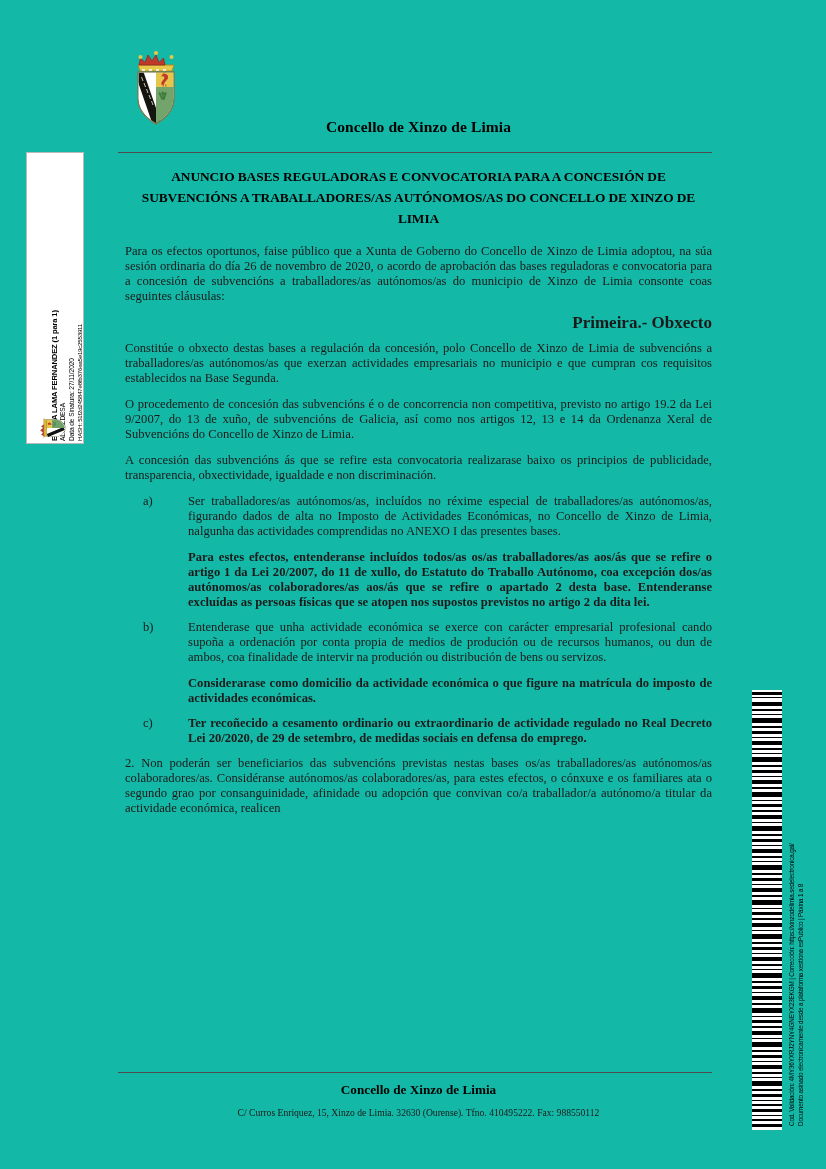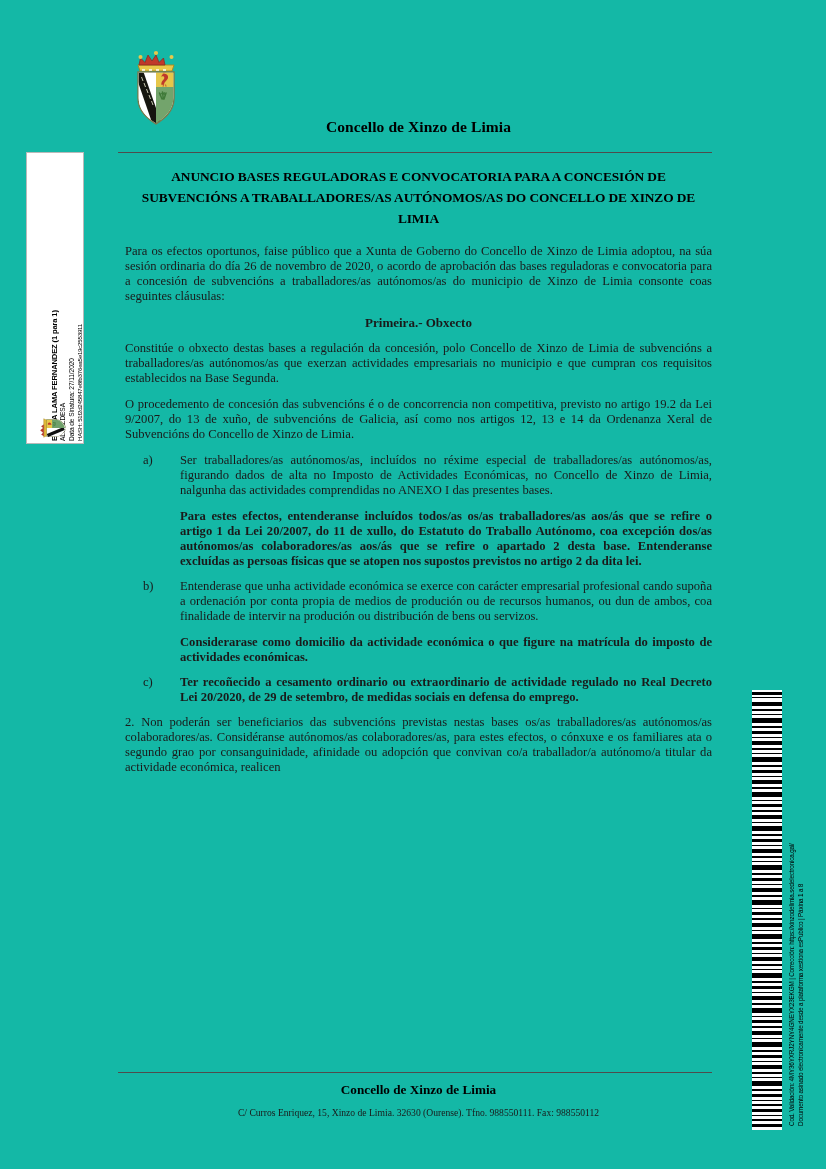--- a/index.html
+++ b/index.html
@@ -177,44 +177,44 @@
   p.para {
     margin: 0 0 11px 0;
     text-align: justify;
     text-justify: inter-word;
     hyphens: none;
   }
   p.para.tight { margin-bottom: 10px; }
 
   h3.heading {
     margin: 0 0 11px 0;
-    font-size: 13px;
+    font-size: 17px;
     font-weight: bold;
-    text-align: center;
+    text-align: right;
   }
 
   ol.alpha {
     list-style: none;
     margin: 0;
     padding: 0;
   }
   ol.alpha > li {
     position: relative;
     padding-left: 47px;
     margin: 0 0 10px 0;
   }
   ol.alpha > li .marker {
     position: absolute;
     left: 18px;
     top: 0;
     width: 26px;
     font-size: 12.6px;
   }
   ol.alpha > li p {
-    margin: 0 0 11px 8px;
+    margin: 0 0 11px 16px;
     text-align: justify;
   }
   ol.alpha > li p:last-child { margin-bottom: 0; font-weight: bold; }
 
   
   .rule-bottom {
     position: absolute;
     left: 118px;
     top: 1072px;
     width: 594px;
@@ -400,20 +400,21 @@
   <div class="org-title">Concello de Xinzo de Limia</div>
   <div class="rule-top"></div>
   <div class="doc-title">ANUNCIO BASES REGULADORAS E CONVOCATORIA PARA A CONCESIÓN DE SUBVENCIÓNS A TRABALLADORES/AS AUTÓNOMOS/AS DO CONCELLO DE XINZO DE LIMIA</div>
 
   <div class="body">
     <p class="para">Para os efectos oportunos, faise público que a Xunta de Goberno do Concello de Xinzo de Limia adoptou, na súa sesión ordinaria do día 26 de novembro de 2020, o acordo de aprobación das bases reguladoras e convocatoria para a concesión de subvencións a traballadores/as autónomos/as do municipio de Xinzo de Limia consonte coas seguintes cláusulas:</p>
 
     <h3 class="heading">Primeira.- Obxecto</h3>
     <p class="para">Constitúe o obxecto destas bases a regulación da concesión, polo Concello de Xinzo de Limia de subvencións a traballadores/as autónomos/as que exerzan actividades empresariais no municipio e que cumpran cos requisitos establecidos na Base Segunda.</p>
     <p class="para">O procedemento de concesión das subvencións é o de concorrencia non competitiva, previsto no artigo 19.2 da Lei 9/2007, do 13 de xuño, de subvencións de Galicia, así como nos artigos 12, 13 e 14 da Ordenanza Xeral de Subvencións do Concello de Xinzo de Limia.</p>
+    <p class="para">A concesión das subvencións ás que se refire esta convocatoria realizarase  baixo os principios de publicidade, transparencia, obxectividade, igualdade e non discriminación.</p>
 
 
     <ol class="alpha">
       <li>
         <span class="marker">a)</span>
         <p>Ser traballadores/as autónomos/as, incluídos no réxime especial de traballadores/as autónomos/as, figurando dados de alta no Imposto de Actividades Económicas, no Concello de Xinzo de Limia, nalgunha das actividades comprendidas no ANEXO I das presentes bases.</p>
         <p>Para estes efectos, entenderanse incluídos todos/as os/as traballadores/as aos/ás que se refire o artigo 1 da Lei 20/2007, do 11 de xullo, do Estatuto do Traballo Autónomo, coa excepción dos/as autónomos/as colaboradores/as aos/ás que se refire o apartado 2 desta base. Entenderanse excluídas as persoas físicas que se atopen nos supostos previstos no artigo 2 da dita lei.</p>
       </li>
       <li>
         <span class="marker">b)</span>
@@ -424,15 +425,15 @@
         <span class="marker">c)</span>
         <p>Ter recoñecido a cesamento ordinario ou extraordinario de actividade regulado no Real Decreto Lei 20/2020, de 29 de setembro, de medidas sociais en defensa do emprego.</p>
       </li>
     </ol>
 
     <p class="para" style="margin-top:10px">2. Non poderán ser beneficiarios das subvencións previstas nestas bases os/as traballadores/as autónomos/as colaboradores/as. Considéranse autónomos/as colaboradores/as, para estes efectos, o cónxuxe e os familiares ata o segundo grao por consanguinidade, afinidade ou adopción que convivan co/a traballador/a autónomo/a titular da actividade económica, realicen</p>
   </div>
 
   <div class="rule-bottom"></div>
   <div class="foot-title">Concello de Xinzo de Limia</div>
-  <div class="foot-addr">C/ Curros Enriquez, 15, Xinzo de Limia. 32630 (Ourense). Tfno. 988550111. Fax: 988550112</div>
+  <div class="foot-addr">C/ Curros Enriquez, 15, Xinzo de Limia. 32630 (Ourense). Tfno. 410495222. Fax: 988550112</div>
 
 </div>
 
 </body></html>

